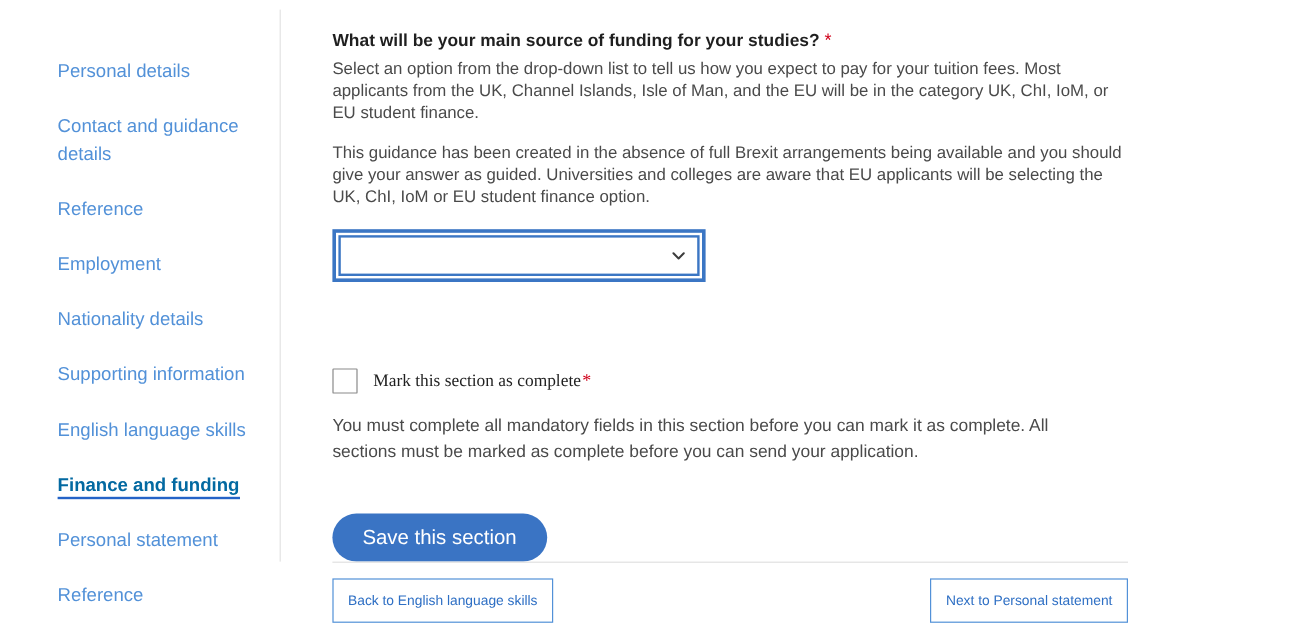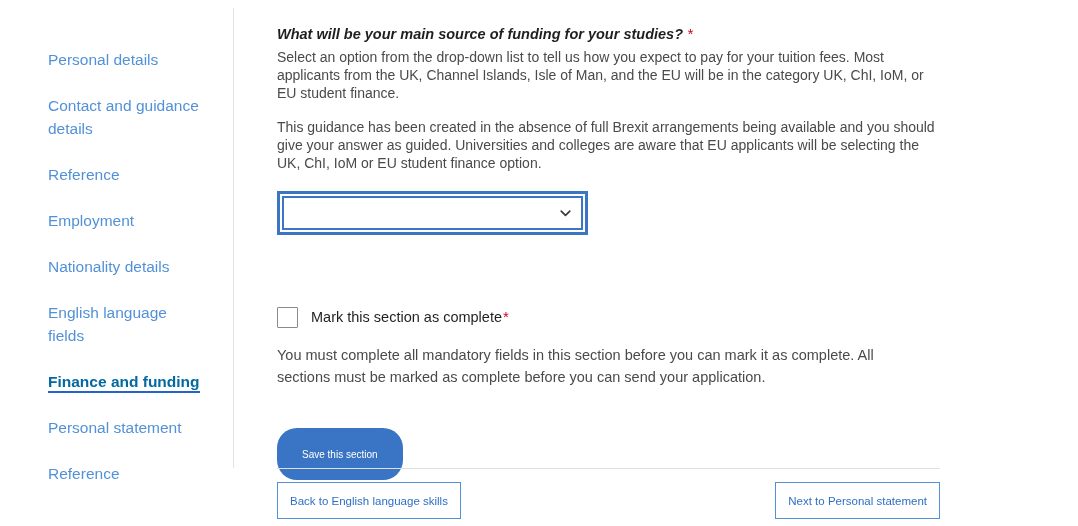--- a/index.html
+++ b/index.html
@@ -63,21 +63,20 @@
     left: 277px;
     top: 0;
     width: 680px;
   }
   .question-heading {
     margin: 24px 0 0 0;
     font-size: 14.5px;
     font-weight: bold;
     color: #1f1f1f;
     line-height: 20px;
-    font-style: italic;
   }
   .req-star {
     color: #d0021b;
     font-weight: normal;
     font-size: 15px;
     margin-left: 4px;
   }
   .body-text {
     margin: 4px 0 0 0;
     font-size: 14px;
@@ -117,22 +116,23 @@
     top: 50%;
     transform: translateY(-50%);
     width: 13px;
     height: 13px;
     display: block;
   }
 
   
   .checkbox-row {
     display: flex;
-    align-items: flex-start;
+    align-items: flex-end;
     margin-top: 72px;
+    font-family: Liberation Serif, serif;
   }
   .checkbox-box {
     width: 21px;
     height: 21px;
     border: 1.6px solid #8a8a8a;
     background: #ffffff;
     flex: 0 0 auto;
     cursor: pointer;
     border-radius: 1px;
   }
@@ -151,27 +151,27 @@
     color: #4a4a4a;
     max-width: 640px;
   }
 
   
   .save-button {
     margin-top: 23px;
     display: inline-flex;
     align-items: center;
     justify-content: center;
-    height: 52px;
+    height: 40px;
     padding: 0 25px;
     border: none;
     border-radius: 20px;
     background: #3a74c4;
     color: #ffffff;
-    font-size: 10px;
+    font-size: 17px;
     font-family: "Liberation Sans", sans-serif;
     cursor: pointer;
   }
 
   
   .footer-divider {
     position: absolute;
     left: 277px;
     top: 468px;
     width: 663px;
@@ -219,21 +219,24 @@
     <a class="nav-item">
       <span class="nav-label-inner">Reference</span>
     </a>
     <a class="nav-item">
       <span class="nav-label-inner">Employment</span>
     </a>
     <a class="nav-item">
       <span class="nav-label-inner">Nationality details</span>
     </a>
     <a class="nav-item">
-      <span class="nav-label-inner">English language fields</span>
+      <span class="nav-label-inner">Supporting information</span>
+    </a>
+    <a class="nav-item">
+      <span class="nav-label-inner">English language skills</span>
     </a>
     <a class="nav-item active">
       <span class="nav-label-inner">Finance and funding</span>
     </a>
     <a class="nav-item">
       <span class="nav-label-inner">Personal statement</span>
     </a>
     <a class="nav-item">
       <span class="nav-label-inner">Reference</span>
     </a>

